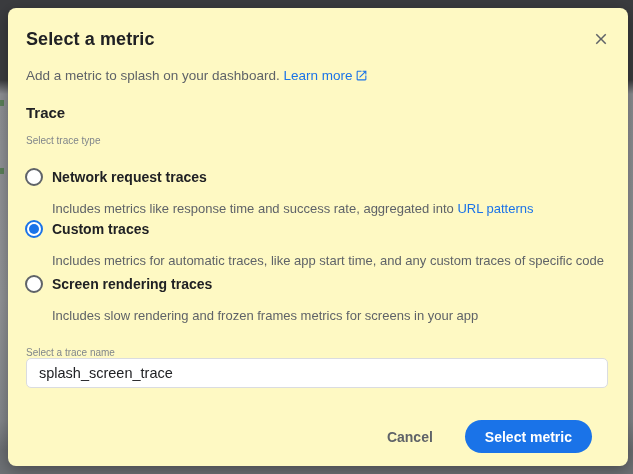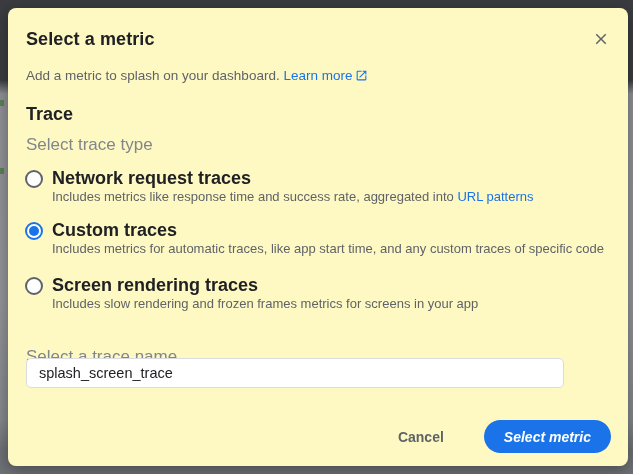--- a/index.html
+++ b/index.html
@@ -43,75 +43,75 @@
     position: absolute; left: 18px; top: 60px;
     font-size: 13.5px; color: #5f6368; white-space: nowrap;
   }
   .link {
     color: #1a73e8; cursor: pointer;
   }
   .ext-icon { vertical-align: -2px; margin-left: 3px; }
 
   .section-title {
     position: absolute; left: 18px; top: 96px;
-    font-size: 18px; font-weight: 700; color: #202124;
+    font-size: 15px; font-weight: 700; color: #202124;
   }
   .small-label {
-    font-size: 17px; color: #80868b;
+    font-size: 10px; color: #80868b;
   }
   .trace-type-label { position: absolute; left: 18px; top: 127px; }
 
   .option { position: absolute; left: 17px; cursor: pointer; }
   .option.o1 { top: 160px; }
   .option.o2 { top: 212px; }
   .option.o3 { top: 267px; }
   .option-head { display: flex; align-items: center; gap: 9px; }
   .radio {
     width: 18px; height: 18px; border-radius: 50%;
     border: 2px solid #5f6368; background: #fff;
     flex: 0 0 auto; position: relative;
   }
   .radio.selected { border-color: #1a73e8; }
   .radio.selected::after {
     content: ""; position: absolute; left: 50%; top: 50%;
     width: 10px; height: 10px; border-radius: 50%;
     background: #1a73e8; transform: translate(-50%, -50%);
   }
-  .opt-label { font-size: 18px; font-weight: 600; color: #202124; }
+  .opt-label { font-size: 14px; font-weight: 600; color: #202124; }
   .opt-desc {
-    margin-left: 27px; margin-top: 0;
+    margin-left: 27px; margin-top: 15px;
     font-size: 13px; color: #5f6368; white-space: nowrap;
   }
 
   .trace-name-label { position: absolute; left: 18px; top: 339px; }
   .trace-name-input {
     position: absolute; left: 18px; top: 350px;
-    width: 538px; height: 30px;
+    width: 582px; height: 30px;
     border: 1px solid #dadce0; border-radius: 5px;
     padding: 0 12px;
     font-family: "Liberation Sans", "DejaVu Sans", sans-serif;
     font-size: 14.5px; color: #202124;
     outline: none;
   }
 
   .footer {
-    position: absolute; right: 17px; top: 412px;
-    display: flex; align-items: center; gap: 40px;
+    position: absolute; right: 36px; top: 412px;
+    display: flex; align-items: center; gap: 32px;
   }
   .cancel-btn {
     background: none; border: none; cursor: pointer;
     font-family: "Liberation Sans", "DejaVu Sans", sans-serif;
     font-size: 14px; font-weight: 600; color: #5f6368;
   }
   .primary-btn {
     height: 33px; padding: 0 20px;
     background: #1a73e8; color: #ffffff;
     border: none; border-radius: 17px; cursor: pointer;
     font-family: "Liberation Sans", "DejaVu Sans", sans-serif;
-    font-size: 14px; font-weight: 600; font-style: italic;
+    font-size: 14px; font-weight: 600;
   }
 </style>
 </head>
 <body>
 
 <div class="backdrop">
   <div class="speck s1"></div>
   <div class="speck s2"></div>
 </div>
 

